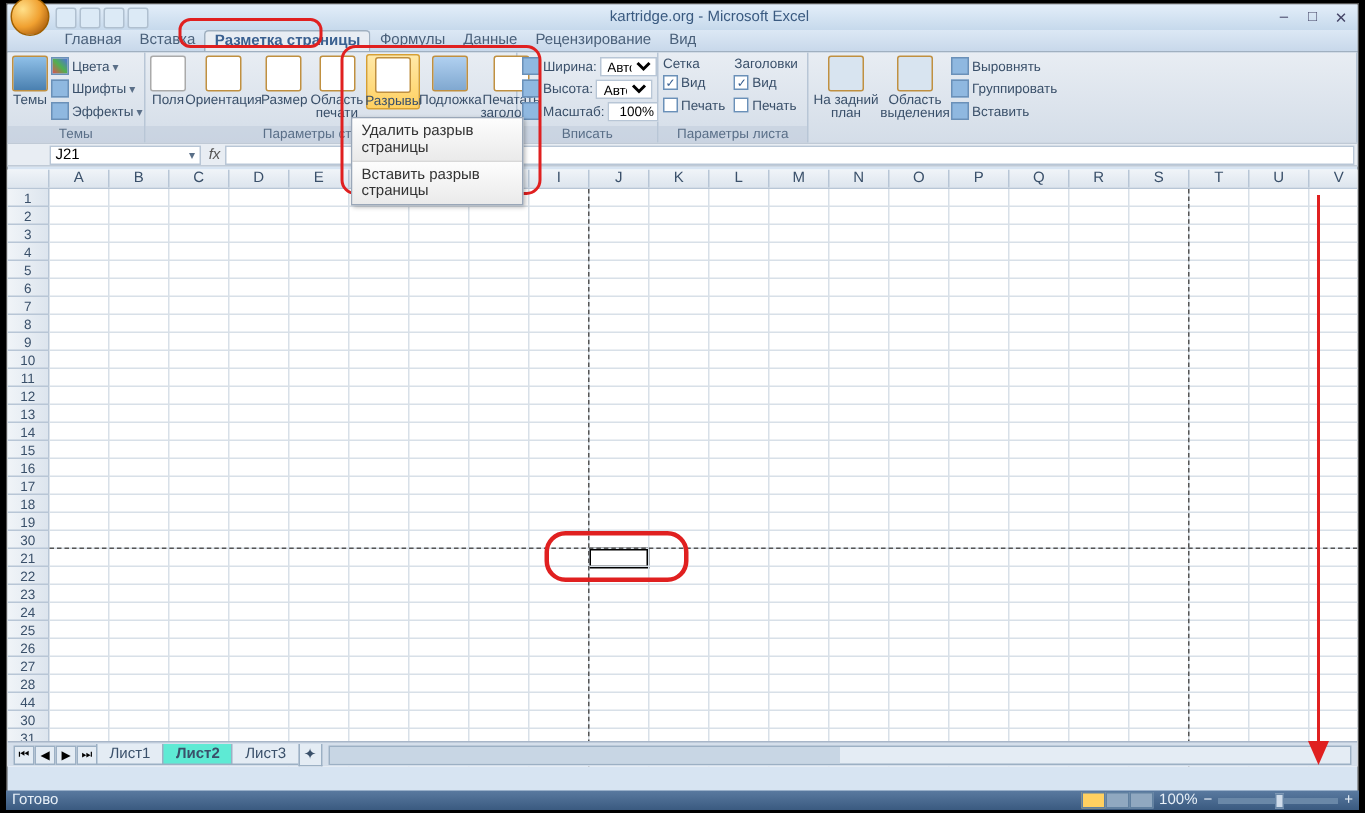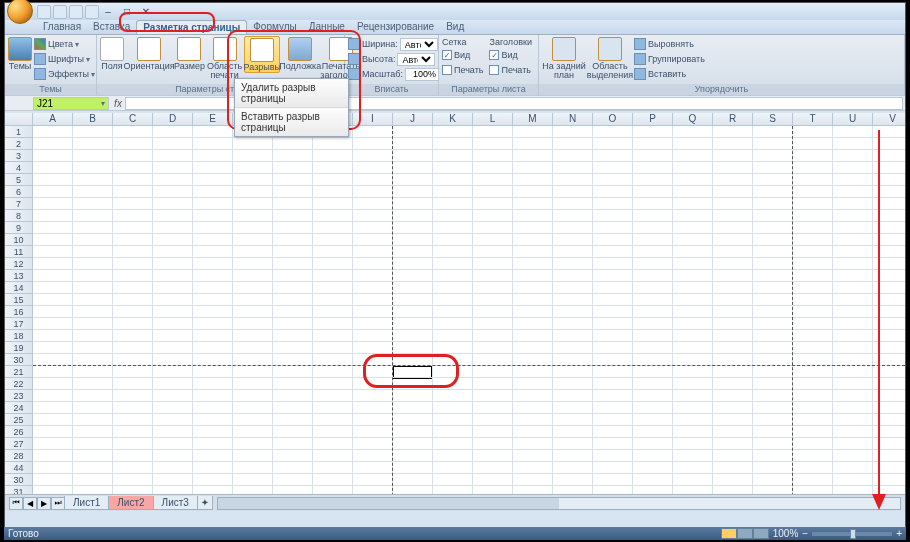--- a/index.html
+++ b/index.html
@@ -31,21 +31,21 @@
 .dd { font-size:8px; color:#5a6f88;}
 
 
 .dropdown { position:absolute; left:234px; top:78px; width:115px; background:#f4f4f4; border:1px solid #9aa7b8; font-size:10px; z-index:30; box-shadow:1px 1px 3px rgba(0,0,0,0.3);}
 .dropdown-item { padding:3px 6px; color:#333; background:linear-gradient(#fdfdfd,#eaeaea); border-bottom:1px solid #d8d8d8;}
 .dropdown-item:last-child{border-bottom:none;}
 .dd-highlight { position:absolute; border:2px solid #e02020; border-radius:10px; left:222px; top:27px; width:134px; height:100px; pointer-events:none; z-index:25;}
 
 
 .fbar { height:16px; background:#e8edf3; display:flex; align-items:center; font-size:10px; border-top:1px solid #c0cad6; border-bottom:1px solid #c0cad6;}
-.namebox { width:76px; border:1px solid #b8c6d6; background:#bef264; margin:0 2px 0 28px; padding:0 3px; height:13px; display:flex; align-items:center; justify-content:space-between;}
+.namebox { width:101px; border:1px solid #b8c6d6; background:#ffffff; margin:0 2px 0 28px; padding:0 3px; height:13px; display:flex; align-items:center; justify-content:space-between;}
 .fx { width:14px; text-align:center; font-style:italic; color:#555;}
 .formula-input { flex:1; border:1px solid #b8c6d6; background:#fff; height:13px; margin-right:2px;}
 
 
 .grid-wrap { position:absolute; left:0; top:110px; right:0; bottom:17px; background:#fff; overflow:hidden;}
 .col-headers { display:flex; height:13px; background:linear-gradient(#f0f4f8,#dde5ee); border-bottom:1px solid #b8c6d6; position:absolute; top:0; left:0; right:0;}
 .corner { width:28px; border-right:1px solid #b8c6d6; background:linear-gradient(#f0f4f8,#dde5ee); flex:none;}
 .col-h { width:40px; border-right:1px solid #b8c6d6; text-align:center; font-size:10px; color:#3a506a; flex:none;}
 .row-headers { position:absolute; left:0; top:13px; bottom:0; width:28px; background:linear-gradient(90deg,#f0f4f8,#dde5ee); border-right:1px solid #b8c6d6;}
 .row-h { height:12px; border-bottom:1px solid #b8c6d6; text-align:center; font-size:9px; color:#3a506a; line-height:12px;}
@@ -55,21 +55,21 @@
 .pagebreak-v { position:absolute; top:0; bottom:0; border-right:1px dashed #555;}
 .pagebreak-h { position:absolute; left:0; right:0; border-bottom:1px dashed #555;}
 .active-cell { position:absolute; width:40px; height:13px; border:2px solid #000; background:#fff;}
 .cell-circle { position:absolute; border:3px solid #e02020; border-radius:14px; pointer-events:none; z-index:10;}
 
 
 .sheet-tabs { position:absolute; left:0; right:0; bottom:0; height:17px; background:#d5dfeb; display:flex; align-items:center; font-size:10px; border-top:1px solid #a8b6c8;}
 .sheet-nav { display:flex; gap:0; margin-left:4px;}
 .sheet-nav span{ width:14px; height:13px; border:1px solid #9cb0c4; background:#e4ecf4; display:flex; align-items:center; justify-content:center; font-size:8px;}
 .sheet-tab { padding:1px 8px; background:#e4ecf4; border:1px solid #9cb0c4; border-top:none; margin-left:-1px; font-size:10px; color:#3a506a;}
-.sheet-tab.active { background:#fca5a5; font-weight:normal;}
+.sheet-tab.active { background:#5eead4; font-weight:bold;}
 .hscroll { flex:1; margin:0 4px; height:13px; background:#e4ecf4; border:1px solid #9cb0c4; position:relative;}
 .hscroll-thumb { position:absolute; left:0; width:50%; top:0; bottom:0; background:#c8d6e4;}
 
 
 .statusbar { position:absolute; left:4px; right:4px; bottom:2px; height:13px; background:linear-gradient(#5a7aa0,#3a5a80); color:#e8f0f8; font-size:10px; display:flex; align-items:center; padding:0 4px; justify-content:space-between;}
 .status-right { display:flex; align-items:center; gap:4px;}
 .view-btns { display:flex;}
 .view-btns span{ width:16px; height:11px; background:#90a8c0; border:1px solid #6080a0; display:inline-block;}
 .view-btns span.active{ background:#ffd060;}
 .zoom-track { width:80px; height:4px; background:#6a88a8; position:relative;}
@@ -90,20 +90,21 @@
 <div class="window">
 
   <div class="titlebar">
     <div class="office-btn"></div>
     <div class="qat">
       <div class="qat-btn"></div>
       <div class="qat-btn"></div>
       <div class="qat-btn"></div>
       <div class="qat-btn"></div>
     </div>
+    <div class="title-txt">kartridge.org - Microsoft Excel</div>
     <div class="win-ctl">
       <span>–</span>
       <span>□</span>
       <span>✕</span>
     </div>
   </div>
 
   <div class="tabs">
     <div class="tab">Главная</div>
     <div class="tab">Вставка</div>
@@ -249,21 +250,20 @@
           <div class="small-row">
               <div class="small-ico"></div>
               <span>Группировать</span>
             </div>
           <div class="small-row">
               <div class="small-ico"></div>
               <span>Вставить</span>
             </div>
         </div>
       </div>
-      <div class="group-title">Упорядочить</div>
     </div>
   </div>
   <div class="dd-highlight"></div>
 
   <div class="fbar">
     <div class="namebox">
         <span>J21</span>
         <span class="dd">▾</span>
       </div>
     <div class="fx">fx</div>

